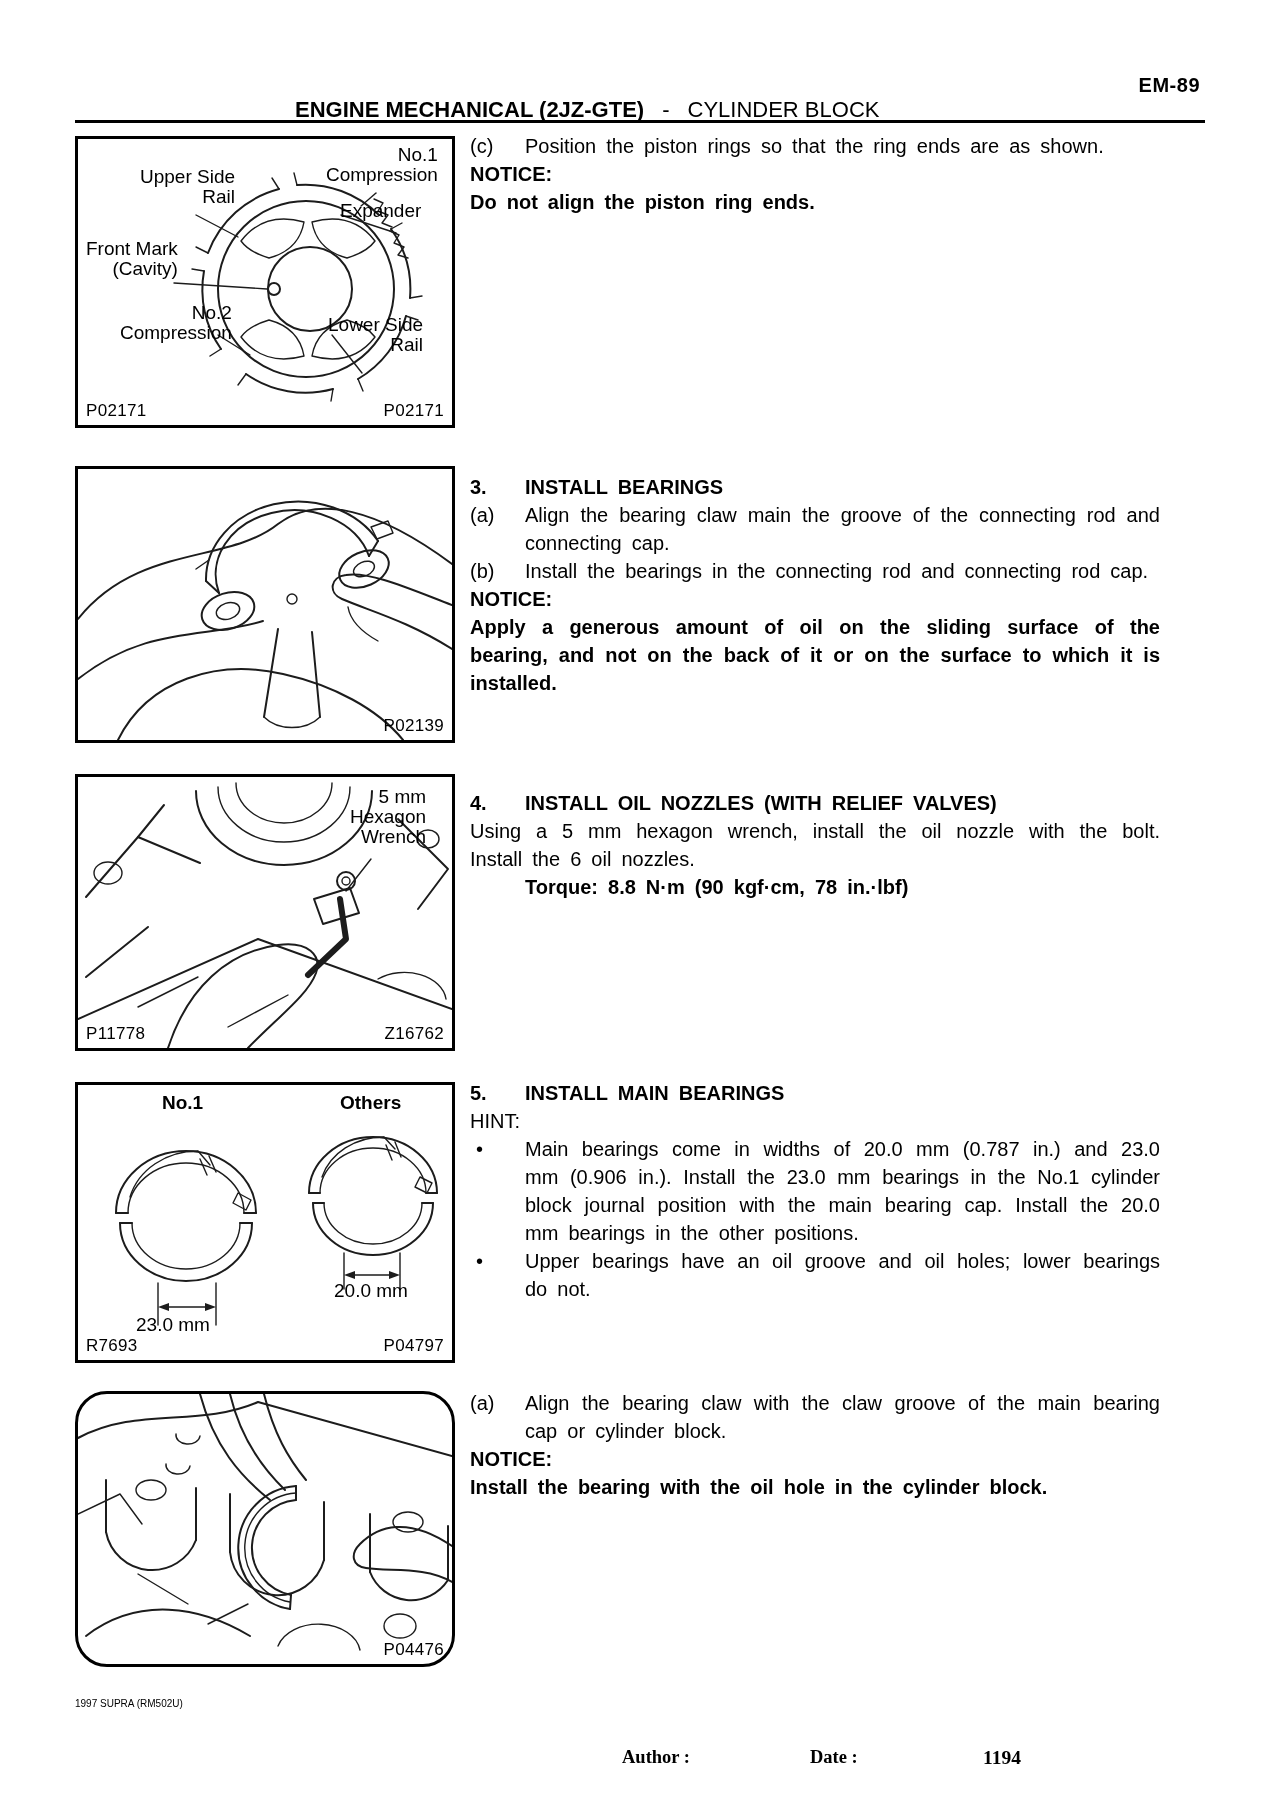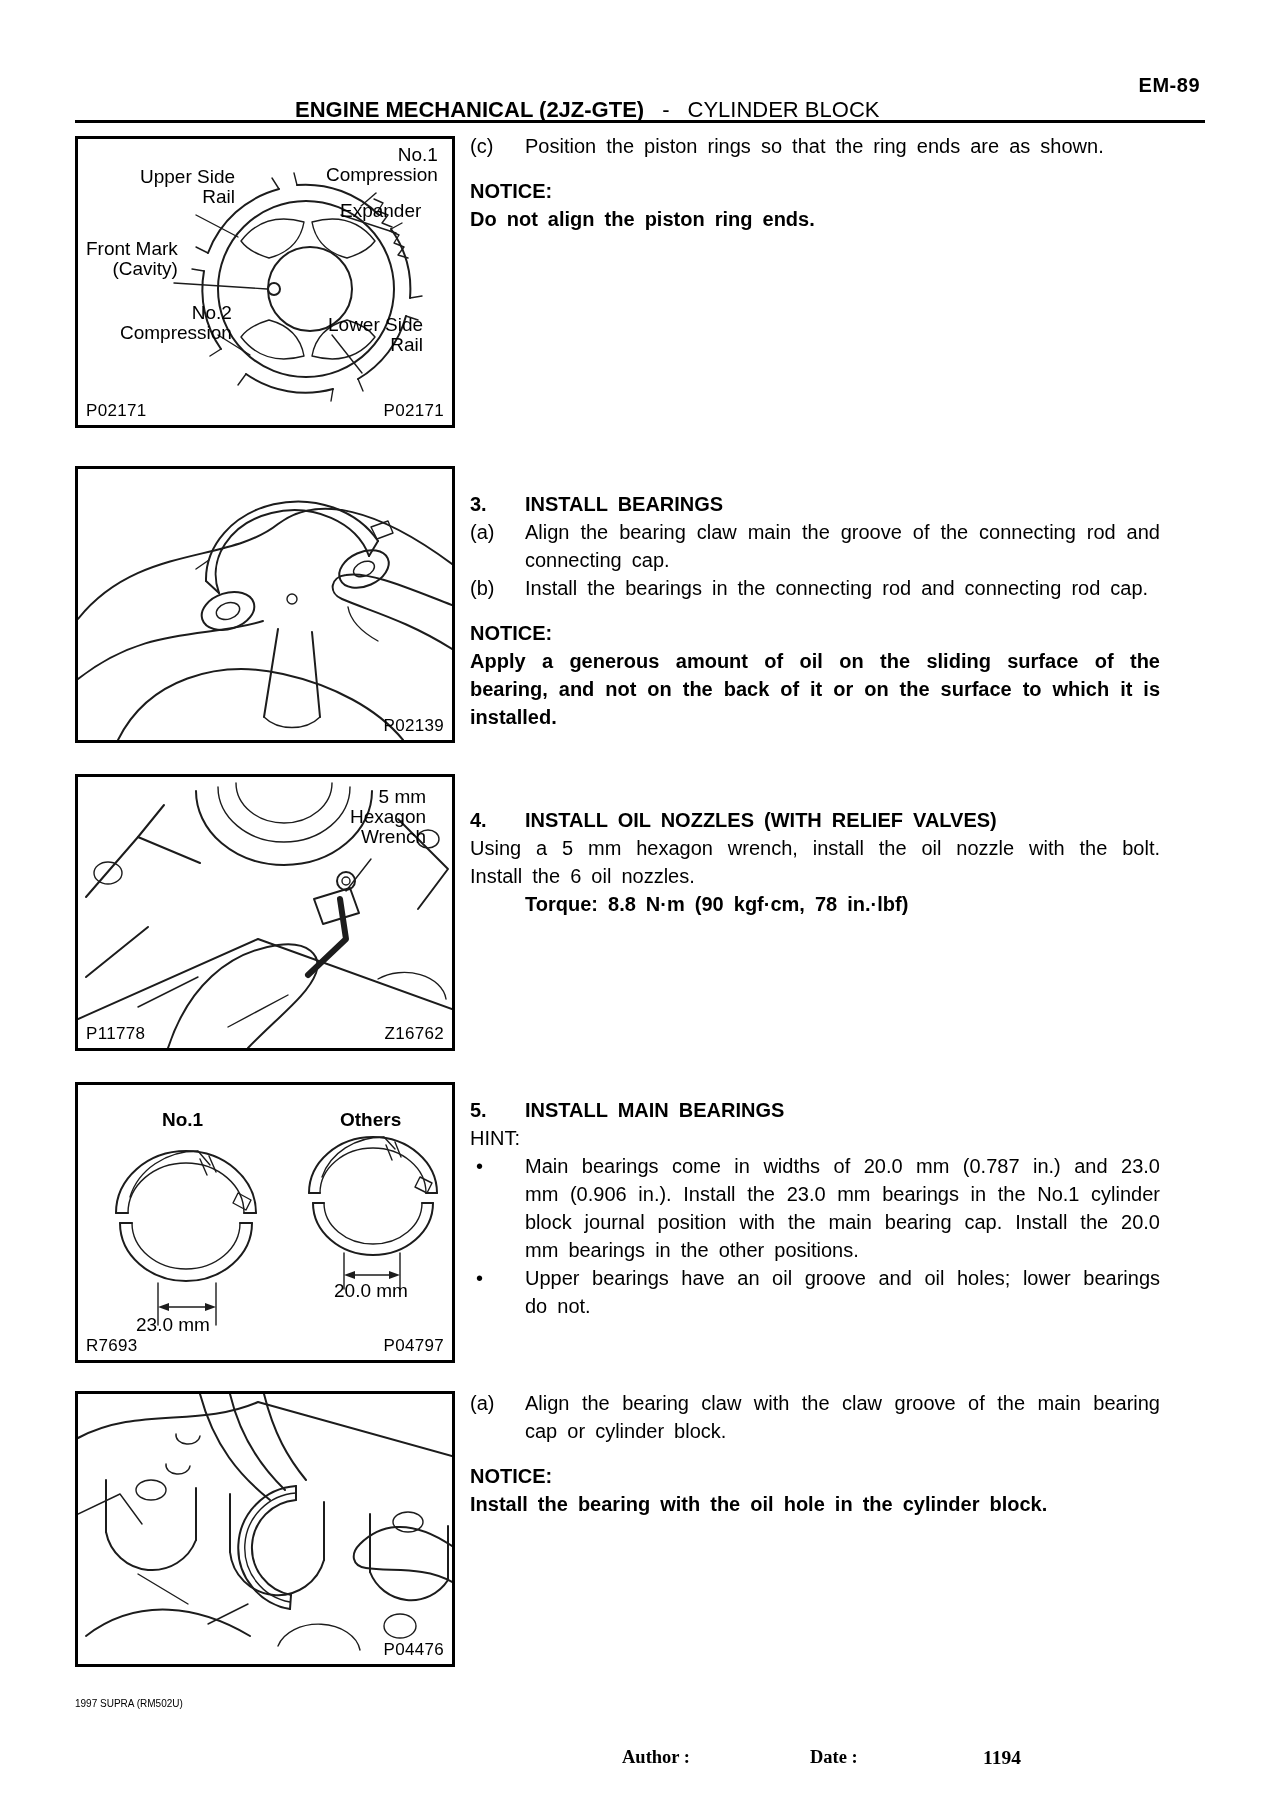--- a/index.html
+++ b/index.html
@@ -25,21 +25,21 @@
   .fig-label.bold{font-weight:bold;}
   .fig-code{position:absolute;bottom:4px;font-size:17px;letter-spacing:.3px;}
   .fig-code.left{left:8px;}
   .fig-code.right{right:8px;}
 
   
   .tgroup{position:absolute;left:470px;width:690px;font-size:20px;line-height:28px;word-spacing:4.5px;}
   .row{display:flex;}
   .marker{flex:0 0 55px;width:55px;}
   .body{flex:1;text-align:justify;}
-  .bold{font-weight:bold;margin-top:17px;}
+  .bold{font-weight:bold;}
   .notice-body{font-weight:bold;text-align:justify;}
   .torque{padding-left:55px;font-weight:bold;}
   .bullet{flex:0 0 55px;width:55px;padding-left:6px;box-sizing:border-box;}
 
   
   #footer-model{position:absolute;left:75px;top:1698px;font-size:10px;}
   .footer-serif{position:absolute;top:1747px;font-family:"Liberation Serif", serif;font-weight:bold;font-size:18.5px;}
   #footer-author{left:622px;}
   #footer-date{left:810px;}
   #footer-page{left:983px;font-size:19.5px;}
@@ -200,21 +200,21 @@
       <path class="fill" d="M322,190 l-11,-4 v8 Z"></path>
     </svg>
     <div class="fig-label bold" style="left:84px;top:8px;">No.1</div>
     <div class="fig-label bold" style="left:262px;top:8px;">Others</div>
     <div class="fig-label" style="left:58px;top:230px;">23.0 mm</div>
     <div class="fig-label" style="left:256px;top:196px;">20.0 mm</div>
     <div class="fig-code left">R7693</div>
     <div class="fig-code right">P04797</div>
   </div>
 
-  <div class="figbox" style="top:1391px;height:276px;">
+  <div class="figbox" style="top:1391px;height:276px;border-radius:32px;">
     <svg class="fig-art" viewBox="0 0 374 270">
 
       <path d="M0,44 C60,12 120,34 180,8 L374,62"></path>
       <path class="thin" d="M0,120 L42,100 L64,130"></path>
 
       <path d="M28,138 V86 M118,146 V94"></path>
       <path d="M28,138 A47,47 0 0 0 118,146"></path>
       <ellipse cx="73" cy="96" rx="15" ry="10" class="thin"></ellipse>
       <path d="M292,178 V120 M370,186 V132"></path>
       <path d="M292,178 A44,44 0 0 0 370,186"></path>

